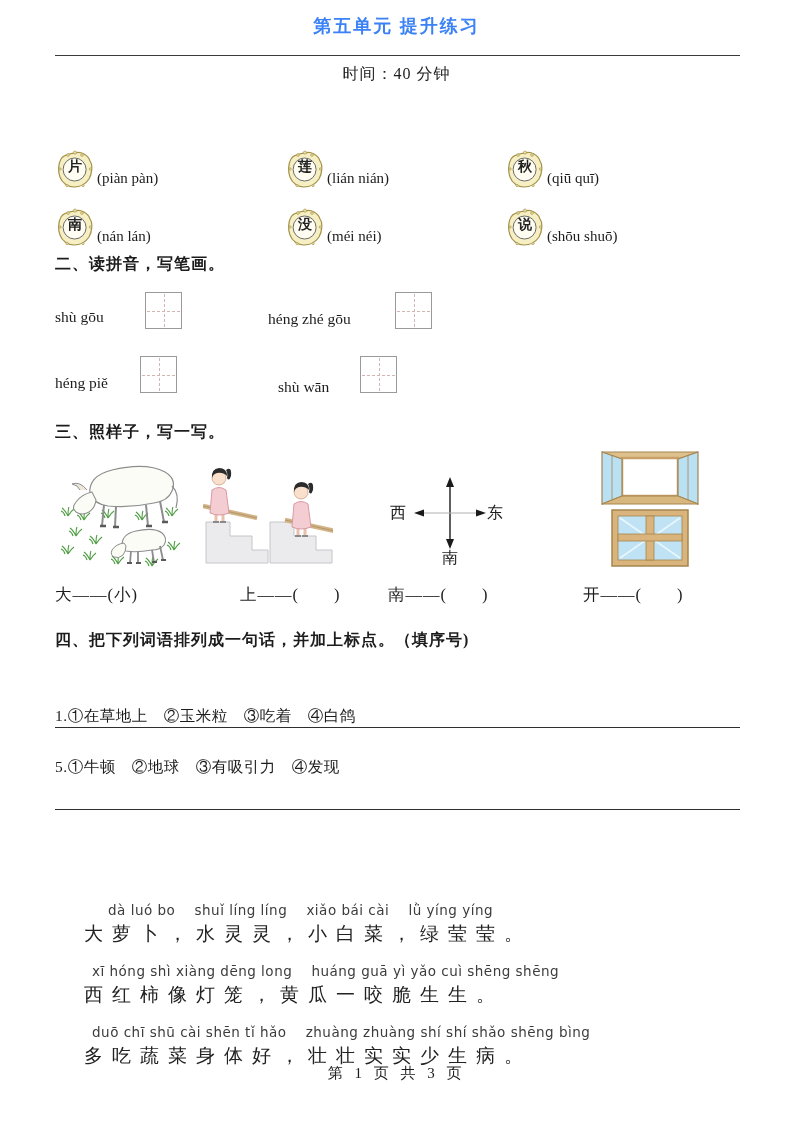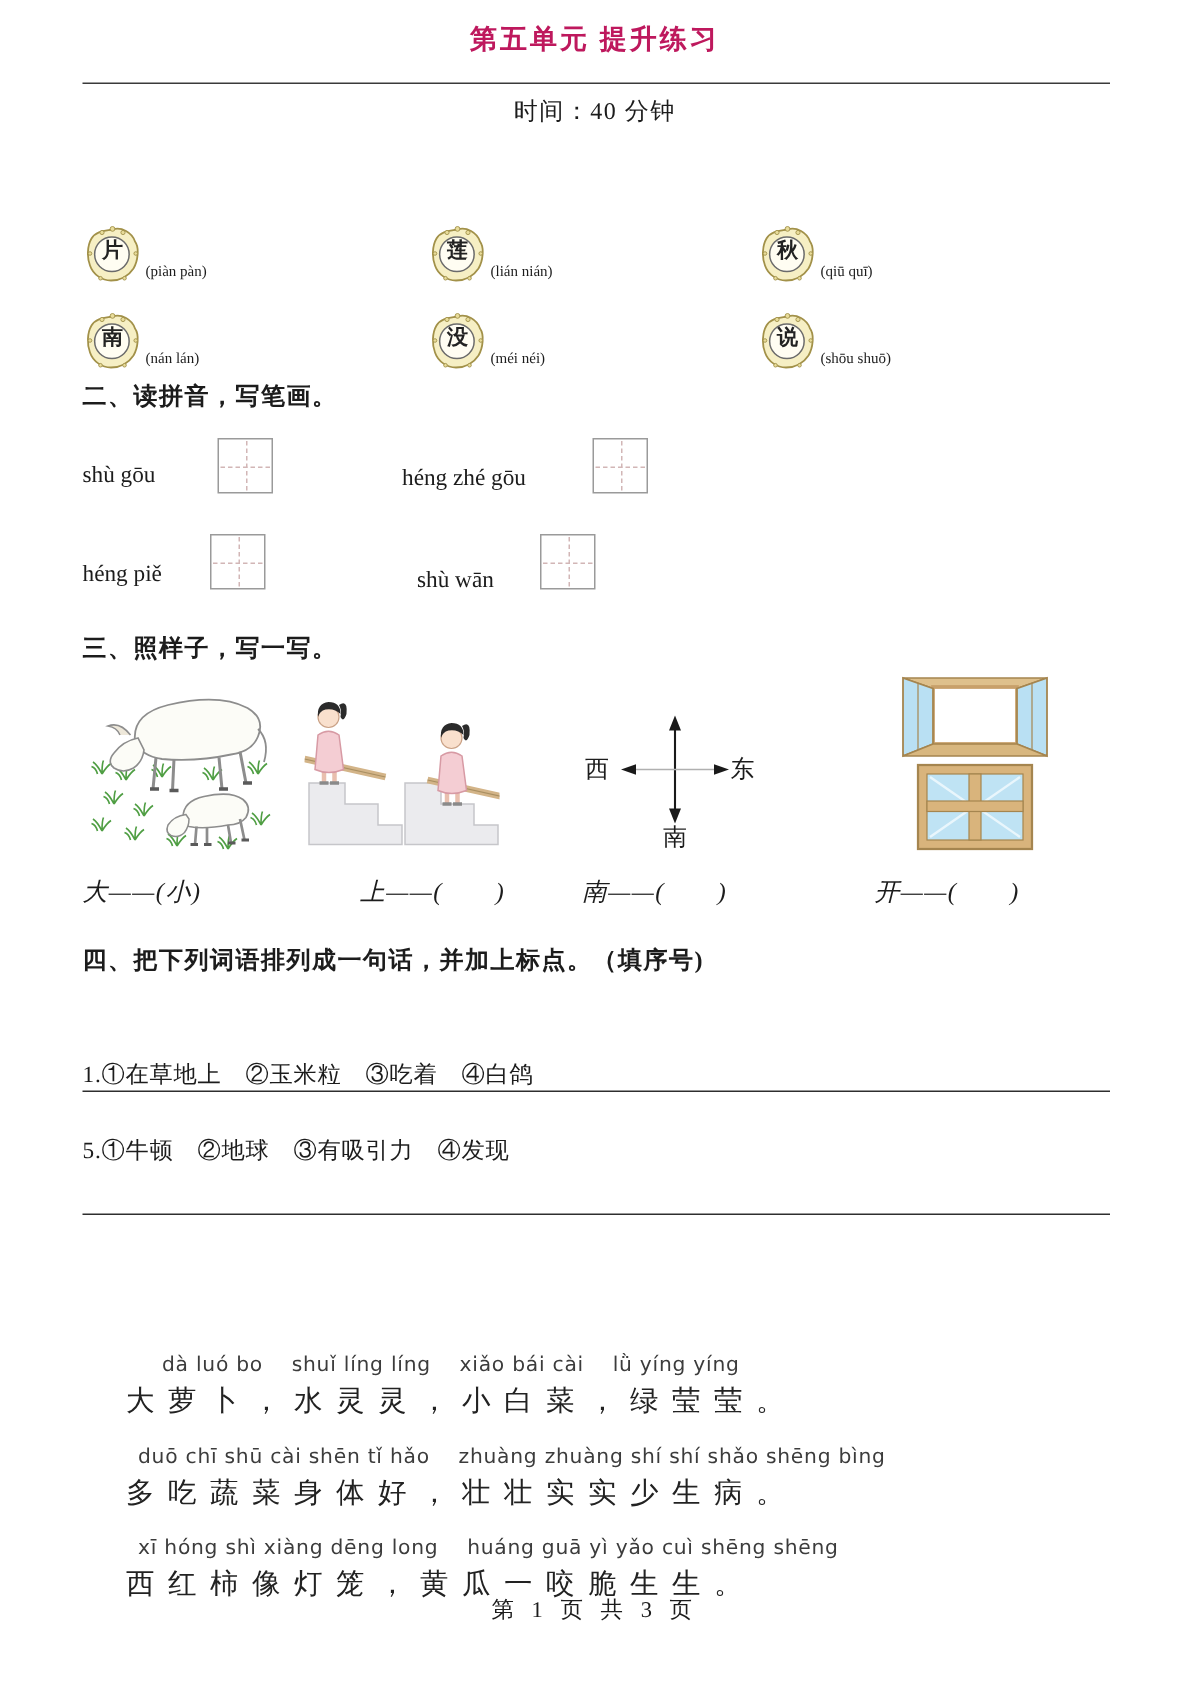--- a/index.html
+++ b/index.html
@@ -1,33 +1,33 @@
 <!DOCTYPE html>
 <html><head>
 <meta charset="utf-8">
 <style>
   html,body{margin:0;padding:0;background:#ffffff;}
   .page{position:relative;width:793px;height:1122px;background:#fff;overflow:hidden;
         font-family:"Liberation Serif","DejaVu Serif",serif;color:#1c1c1c;}
   .abs{position:absolute;}
   .center{left:0;width:793px;text-align:center;}
-  .doc-title{top:14px;font-size:18px;font-weight:700;color:#be185d;letter-spacing:2px;}
+  .doc-title{top:14px;font-size:18px;font-weight:700;color:#3b82f6;letter-spacing:2px;}
   .rule{left:55px;width:685px;border-top:1.6px solid #3a3a3a;height:0;}
   .time-line{top:64px;font-size:16px;letter-spacing:1px;}
   .sec-heading{font-size:16px;font-weight:700;letter-spacing:1px;}
   .badge-item{display:flex;align-items:flex-end;gap:2px;height:50px;}
   .badge-wrap{position:relative;width:40px;height:44px;flex:0 0 auto;}
   .badge-char{position:absolute;left:8px;top:12px;width:24px;text-align:center;
               font-size:14px;font-weight:700;color:#222;}
-  .badge-label{font-size:10px;padding-bottom:3px;}
+  .badge-label{font-size:15px;padding-bottom:3px;}
   .py-label{font-size:15.5px;}
   .tian{width:37px;height:37px;border:1px solid #9a9a9a;background:#fff;box-sizing:border-box;}
   .tian::before{content:"";position:absolute;left:1px;right:1px;top:50%;border-top:1px dashed #d2b6b6;}
   .tian::after{content:"";position:absolute;top:1px;bottom:1px;left:50%;border-left:1px dashed #d2b6b6;}
-  .ans-pair{font-size:16.5px;letter-spacing:1px;font-style:italic;}
+  .ans-pair{font-size:16.5px;letter-spacing:1px;}
   .ans-line{left:55px;width:685px;border-top:1.5px solid #2e2e2e;height:0;}
   .s4-item{font-size:15.5px;letter-spacing:0.5px;}
   .compass-label{position:absolute;font-size:16px;}
   .poem-line{margin-bottom:16px;}
   .poem-pinyin{font-family:"DejaVu Sans","Liberation Sans",sans-serif;font-size:13.5px;
                color:#3c3c3c;white-space:pre;padding-left:24px;letter-spacing:0.5px;}
   .poem-hanzi{font-size:19px;letter-spacing:9px;margin-top:3px;color:#222;}
   .footer{top:1064px;font-size:15px;letter-spacing:4px;}
 </style>
 </head>
@@ -210,24 +210,24 @@
   <div class="abs ans-line" style="top:727px;"></div>
   <div class="abs s4-item" style="left:55px;top:757px;">5.①牛顿　②地球　③有吸引力　④发现</div>
   <div class="abs ans-line" style="top:809px;"></div>
 
   <div class="abs" style="left:84px;top:866px;margin-top:36px;">
     <div class="poem-line">
       <div class="poem-pinyin">dà luó bo    shuǐ líng líng    xiǎo bái cài    lǜ yíng yíng</div>
       <div class="poem-hanzi">大萝卜，水灵灵，小白菜，绿莹莹。</div>
     </div>
     <div class="poem-line">
+      <div class="poem-pinyin" style="padding-left:8px;">xī hóng shì xiàng dēng long    huáng guā yì yǎo cuì shēng shēng</div>
+      <div class="poem-hanzi">西红柿像灯笼，黄瓜一咬脆生生。</div>
+    </div>
+    <div class="poem-line">
       <div class="poem-pinyin" style="padding-left:8px;">duō chī shū cài shēn tǐ hǎo    zhuàng zhuàng shí shí shǎo shēng bìng</div>
       <div class="poem-hanzi">多吃蔬菜身体好，壮壮实实少生病。</div>
     </div>
-    <div class="poem-line">
-      <div class="poem-pinyin" style="padding-left:8px;">xī hóng shì xiàng dēng long    huáng guā yì yǎo cuì shēng shēng</div>
-      <div class="poem-hanzi">西红柿像灯笼，黄瓜一咬脆生生。</div>
-    </div>
   </div>
 
   <div class="abs center footer">第 1 页 共 3 页</div>
 
 </div>
 
 </body></html>

